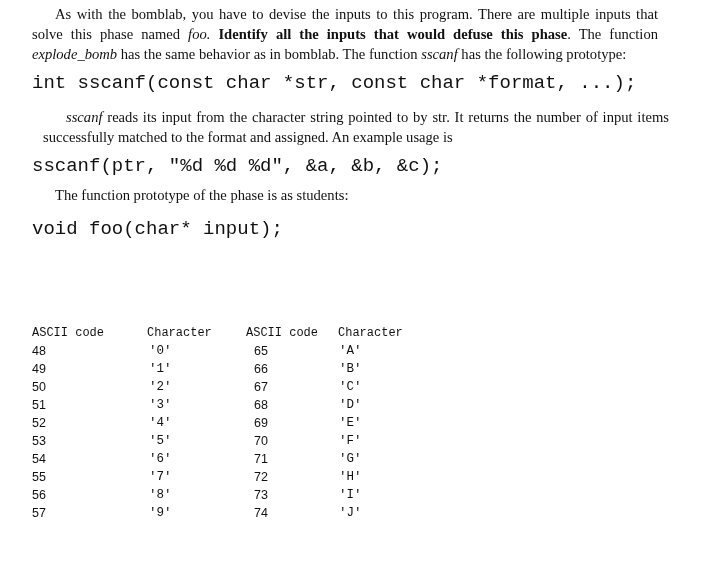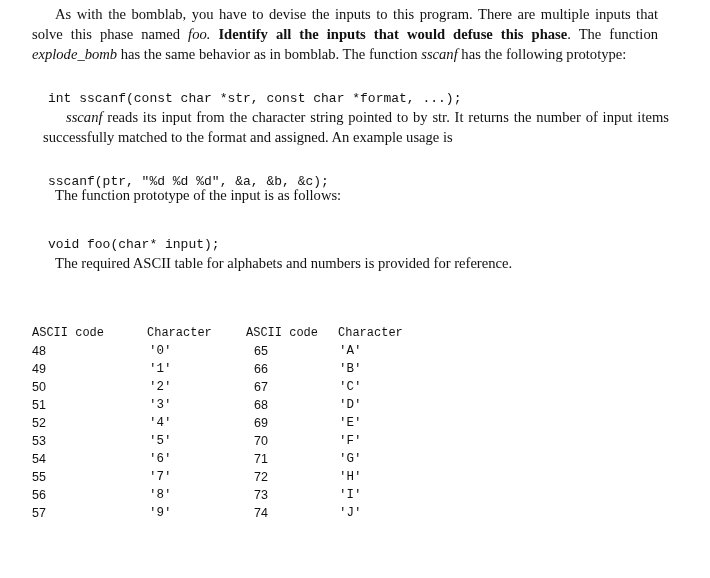--- a/index.html
+++ b/index.html
@@ -23,24 +23,24 @@
       width: 626px;
     }
     .para {
       line-height: 20px;
       margin: 0;
       text-align: justify;
     }
     .indent { text-indent: 23px; }
     .code {
       font-family: "Liberation Mono", "DejaVu Sans Mono", monospace;
-      font-size: 13px;
+      font-size: 19px;
       line-height: 20px;
       white-space: pre;
-      margin: 16px;
+      margin: 0;
     }
     em { font-style: italic; }
     strong { font-weight: bold; margin-top: 48px; }
 
     .p1 { position: absolute; top: 4px; left: 0; width: 626px; }
     .c1 { position: absolute; top: 73px; left: 0; }
     .p2 { position: absolute; top: 107px; left: 11px; width: 626px; }
     .c2 { position: absolute; top: 156px; left: 0; }
     .p3 { position: absolute; top: 185px; left: 0; width: 626px; }
     .c3 { position: absolute; top: 219px; left: 0; }
@@ -87,26 +87,25 @@
 <div class="doc">
 
   <p class="para indent p1"><span>As with the bomblab, you have to devise the inputs to this program. There are multiple inputs that solve this phase named </span><em>foo.</em><span> </span><strong>Identify all the inputs that would defuse this phase</strong><span>. The function </span><em>explode_bomb</em><span> has the same behavior as in bomblab. The function </span><em>sscanf</em><span> has the following prototype:</span></p>
 
   <pre class="code c1">int sscanf(const char *str, const char *format, ...);</pre>
 
   <p class="para indent p2"><em>sscanf</em><span> reads its input from the character string pointed to by str. It returns the number of input items successfully matched to the format and assigned. An example usage is</span></p>
 
   <pre class="code c2">sscanf(ptr, "%d %d %d", &amp;a, &amp;b, &amp;c);</pre>
 
-  <p class="para indent p3">The function prototype of the input is as follows:</p>
+  <p class="para indent p3">The function prototype of the phase is as students:</p>
 
   <pre class="code c3">void foo(char* input);</pre>
 
   <div class="p4">
-    <p class="para indent">The required ASCII table for alphabets and numbers is provided for reference.</p>
   </div>
 
   <div class="ascii-table">
     <div class="t-row t-head">
       <span class="t-cell col1">ASCII code</span>
       <span class="t-cell col2">Character</span>
       <span class="t-cell col3">ASCII code</span>
       <span class="t-cell col4">Character</span>
     </div>
     <div class="t-body">

